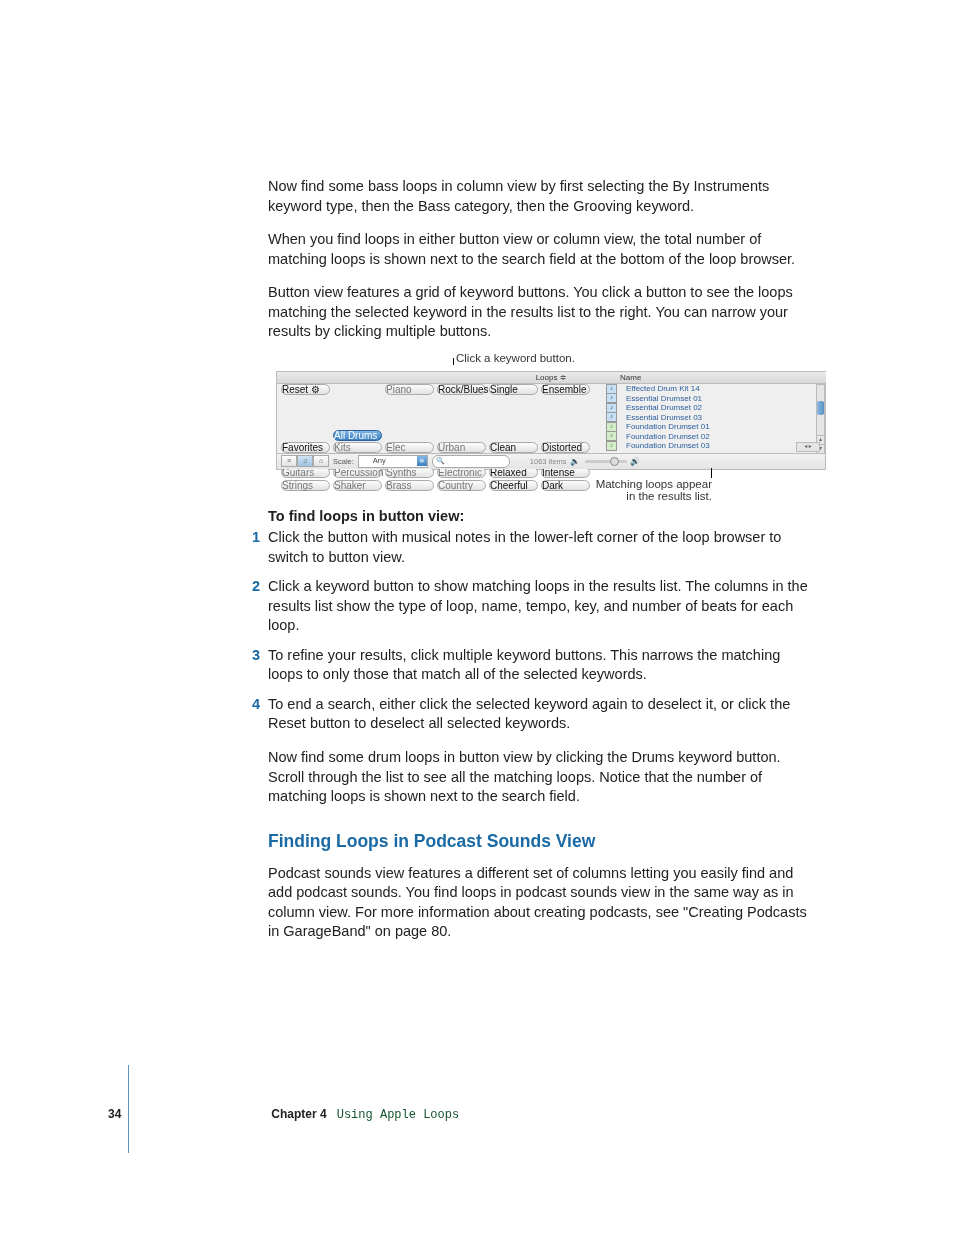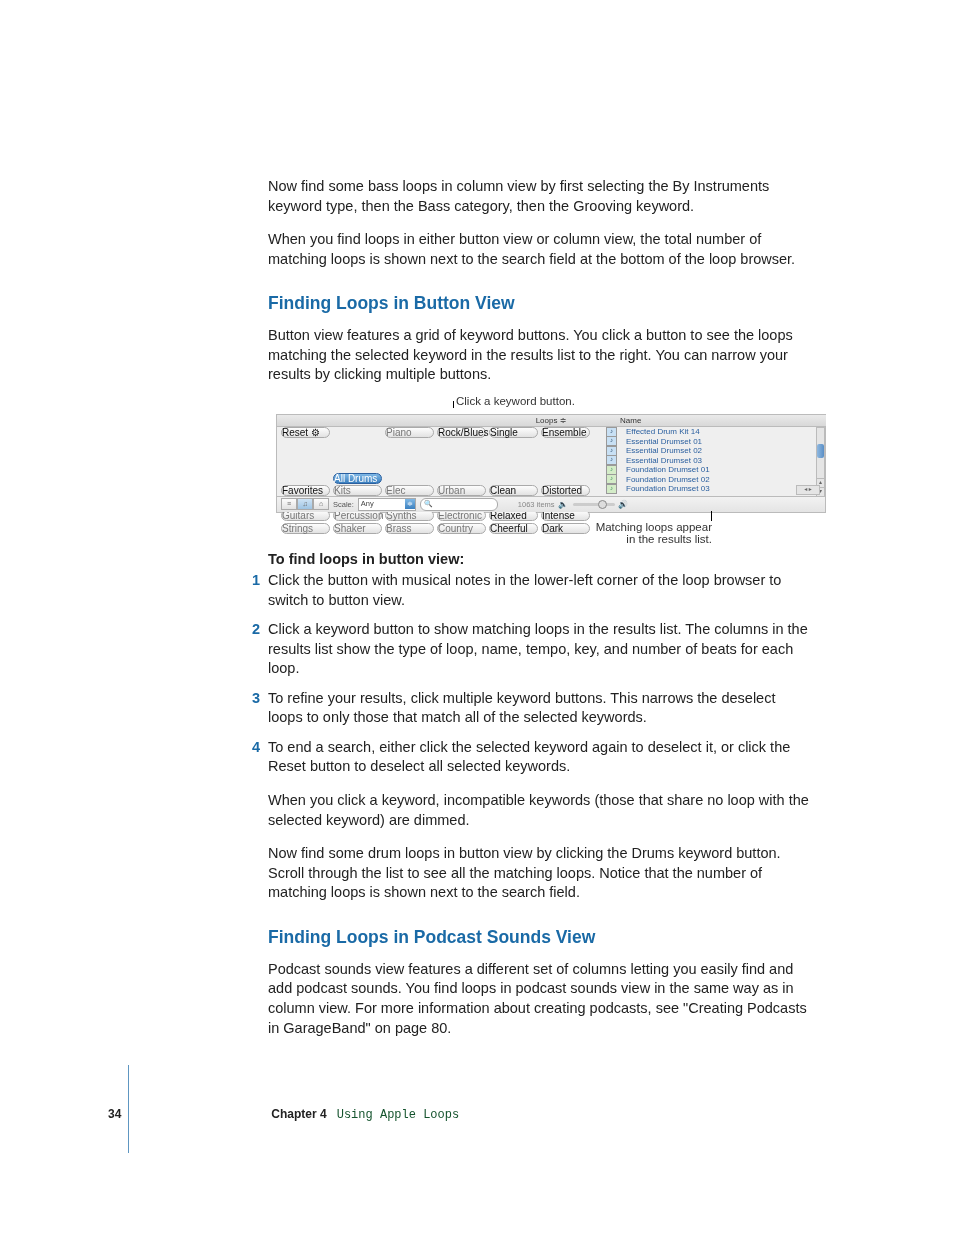--- a/index.html
+++ b/index.html
@@ -127,21 +127,21 @@
     border: 1px solid #aaa;
     font-size: 7px;
     line-height: 9px;
     text-align: center;
     color: #666;
   }
   .view-seg span.sel { background: linear-gradient(#cfe4f6,#9ec4e3); }
   .scale-sel {
     width: 54px; height: 11px; background: #fff;
     border: 1px solid #aaa; font-size: 7.5px; line-height: 10px;
-    padding-left: 2px; color: #444;
+    padding-left: 14px; color: #444;
     display: flex; justify-content: space-between; align-items: center;
   }
   .scale-sel span.arr {
     width: 10px; height: 10px;
     background: linear-gradient(#7fb8e6,#3a7fbf);
     color: #fff;
     text-align: center;
     font-size: 7px;
   }
   .search {
@@ -256,21 +256,20 @@
   }
 </style>
 </head>
 <body>
 
 <div class="page">
 
   <p class="body-text">Now find some bass loops in column view by first selecting the By Instruments keyword type, then the Bass category, then the Grooving keyword.</p>
   <p class="body-text">When you find loops in either button view or column view, the total number of matching loops is shown next to the search field at the bottom of the loop browser.</p>
 
-  <h2 class="section">Finding Loops in Button View</h2>
   <p class="body-text">Button view features a grid of keyword buttons. You click a button to see the loops matching the selected keyword in the results list to the right. You can narrow your results by clicking multiple buttons.</p>
 
   <div class="figure-wrap">
     <div class="callout-top" style="left:188px; top:-4px;text-align:center;">Click a keyword button.</div>
     <div class="tick" style="left:185px; top:2px;"></div>
 
     <div class="browser">
       <div class="browser-head">Loops ≑</div>
 
       <div class="kw-area" id="kwarea">
@@ -379,25 +378,24 @@
     <div class="callout-bottom" style="left:324px; top:122px; width:120px;">
       <div>Matching loops appear</div>
       <div>in the results list.</div>
     </div>
   </div>
 
   <p class="bold">To find loops in button view:</p>
   <ol class="steps">
     <li><span class="num">1</span><span>Click the button with musical notes in the lower-left corner of the loop browser to switch to button view.</span></li>
     <li><span class="num">2</span><span>Click a keyword button to show matching loops in the results list. The columns in the results list show the type of loop, name, tempo, key, and number of beats for each loop.</span></li>
-    <li><span class="num">3</span><span>To refine your results, click multiple keyword buttons. This narrows the deselect loops to only those that match all of the selected keywords.</span></li>
+    <li><span class="num">3</span><span>To refine your results, click multiple keyword buttons. This narrows the matching loops to only those that match all of the selected keywords.</span></li>
     <li><span class="num">4</span><span>To end a search, either click the selected keyword again to deselect it, or click the Reset button to deselect all selected keywords.</span></li>
   </ol>
 
-  <p class="body-text">When you click a keyword, incompatible keywords (those that share no loop with the selected keyword) are dimmed.</p>
   <p class="body-text">Now find some drum loops in button view by clicking the Drums keyword button. Scroll through the list to see all the matching loops. Notice that the number of matching loops is shown next to the search field.</p>
 
   <h2 class="section">Finding Loops in Podcast Sounds View</h2>
   <p class="body-text">Podcast sounds view features a different set of columns letting you easily find and add podcast sounds. You find loops in podcast sounds view in the same way as in column view. For more information about creating podcasts, see "Creating Podcasts in GarageBand" on page 80.</p>
 
   <div class="footer">
     <span class="pn">34</span>
     <span class="ch">Chapter 4</span>
     <span class="ct">Using Apple Loops</span>
   </div>

